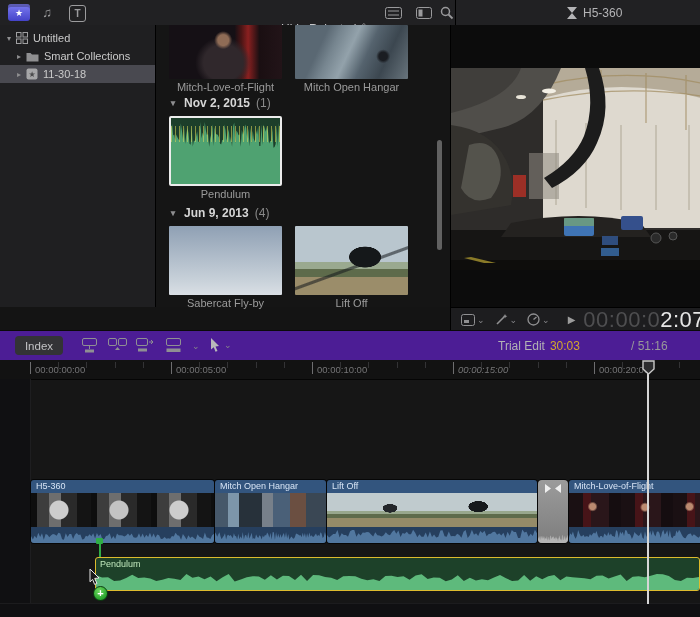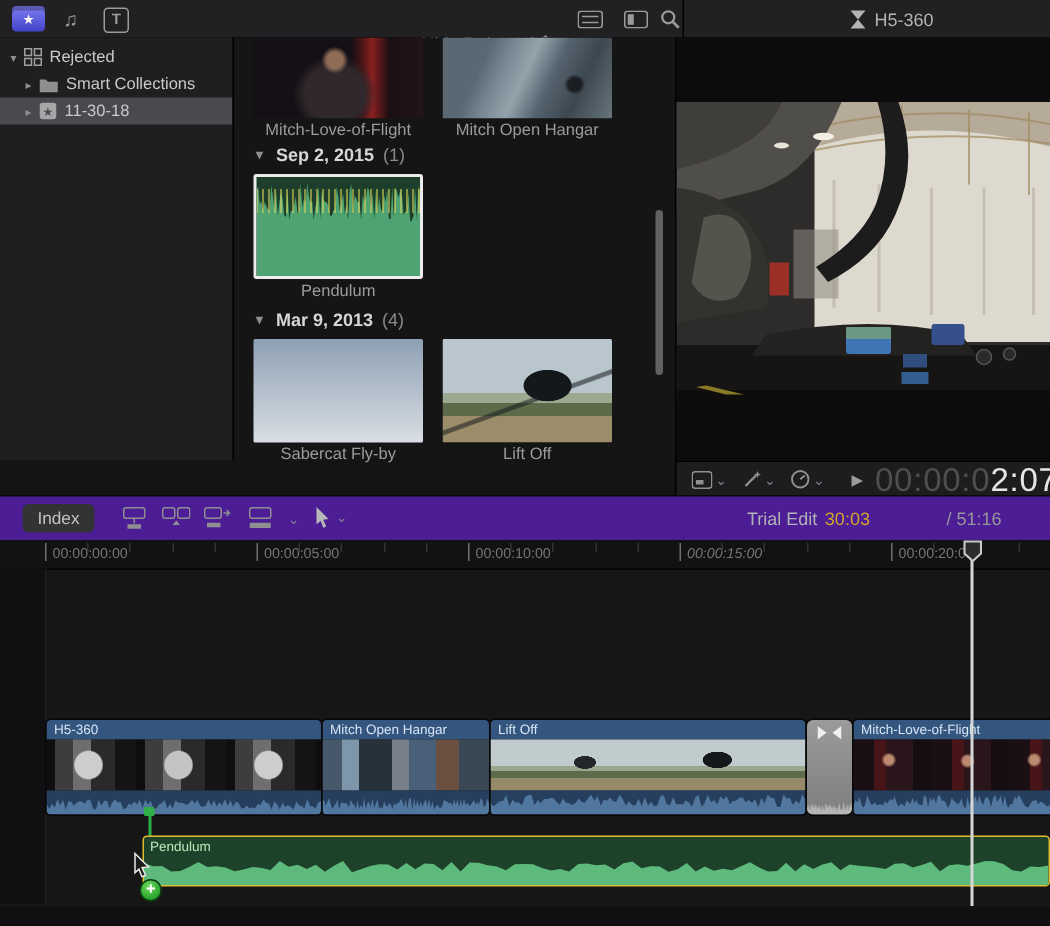--- a/index.html
+++ b/index.html
@@ -164,21 +164,21 @@
     <div class="srow" style="top:4px;">
       <span class="disc" style="margin-left:4px;">▾</span>
       <span class="sicon">
         <svg width="12" height="12">
             <rect x="0.5" y="0.5" width="4.5" height="4.5" fill="none" stroke="#a0a0a2"></rect>
             <rect x="7" y="0.5" width="4.5" height="4.5" fill="none" stroke="#a0a0a2"></rect>
             <rect x="0.5" y="7" width="4.5" height="4.5" fill="none" stroke="#a0a0a2"></rect>
             <rect x="7" y="7" width="4.5" height="4.5" fill="none" stroke="#a0a0a2"></rect>
           </svg>
       </span>
-      <span>Rejected</span>
+      <span>Untitled</span>
     </div>
     <div class="srow" style="top:22px;">
       <span class="disc" style="margin-left:14px;">▸</span>
       <span class="sicon">
         <svg width="13" height="11">
             <path d="M0.5,2 h4 l1.5,1.5 h6.5 v7 h-12 z" fill="#8f8f91"></path>
           </svg>
       </span>
       <span>Smart Collections</span>
     </div>
@@ -195,35 +195,35 @@
   </div>
 
   <div class="abs browser">
     <div class="thumb bt-mitchlove" style="left:13px;top:0;"></div>
     <div class="thumb bt-hangar" style="left:139px;top:0;"></div>
     <div class="clabel" style="left:13px;top:56px;">Mitch-Love-of-Flight</div>
     <div class="clabel" style="left:139px;top:56px;">Mitch Open Hangar</div>
 
     <div class="ghead" style="top:71px;">
       <span class="disc">▾</span>
-      <span>Sep 2, 2015</span>
+      <span>Nov 2, 2015</span>
       <span class="gcount">(1)</span>
     </div>
 
     <div class="thumb wavebox" style="left:13px;top:91px;">
       <svg viewBox="0 0 100 20" preserveAspectRatio="none">
           <polygon points="0,20 0,3.1 1,1.8 2,5.3 3,5.0 4,7.0 5,5.0 6,5.9 7,6.5 8,6.8 9,1.6 10,3.8 11,6.4 12,2.8 13,7.8 14,5.1 15,3.0 16,4.5 17,7.8 18,8.1 19,2.6 20,8.6 21,6.8 22,7.0 23,5.6 24,4.0 25,7.1 26,7.4 27,1.1 28,6.2 29,4.4 30,5.5 31,1.2 32,3.8 33,5.2 34,4.8 35,8.7 36,6.1 37,4.8 38,1.9 39,8.5 40,2.7 41,4.7 42,5.0 43,5.1 44,5.9 45,7.7 46,8.0 47,6.7 48,6.6 49,2.0 50,3.8 51,6.9 52,4.9 53,3.3 54,7.4 55,5.6 56,8.7 57,2.6 58,1.4 59,7.6 60,3.8 61,4.3 62,5.2 63,5.0 64,8.7 65,3.6 66,5.1 67,4.1 68,2.0 69,3.0 70,6.4 71,3.2 72,8.6 73,2.9 74,7.5 75,3.9 76,6.4 77,7.1 78,3.7 79,5.0 80,2.4 81,8.5 82,8.5 83,2.0 84,8.2 85,2.0 86,3.1 87,4.2 88,2.5 89,4.0 90,7.7 91,6.9 92,7.1 93,3.0 94,9.0 95,8.8 96,7.9 97,2.1 98,8.7 99,1.5 100,5.1 100,20" fill="#4fa271"></polygon>
         </svg>
       <div class="speckles"></div>
     </div>
     <div class="clabel" style="left:13px;top:163px;">Pendulum</div>
 
     <div class="ghead" style="top:181px;">
       <span class="disc">▾</span>
-      <span>Mar 9, 2013</span>
+      <span>Jun 9, 2013</span>
       <span class="gcount">(4)</span>
     </div>
 
     <div class="thumb bt-sabercat" style="left:13px;top:201px;"></div>
     <div class="thumb bt-lift" style="left:139px;top:201px;"></div>
     <div class="clabel" style="left:13px;top:272px;">Sabercat Fly-by</div>
     <div class="clabel" style="left:139px;top:272px;">Lift Off</div>
   </div>
   <div class="abs scrollv"></div>
 

